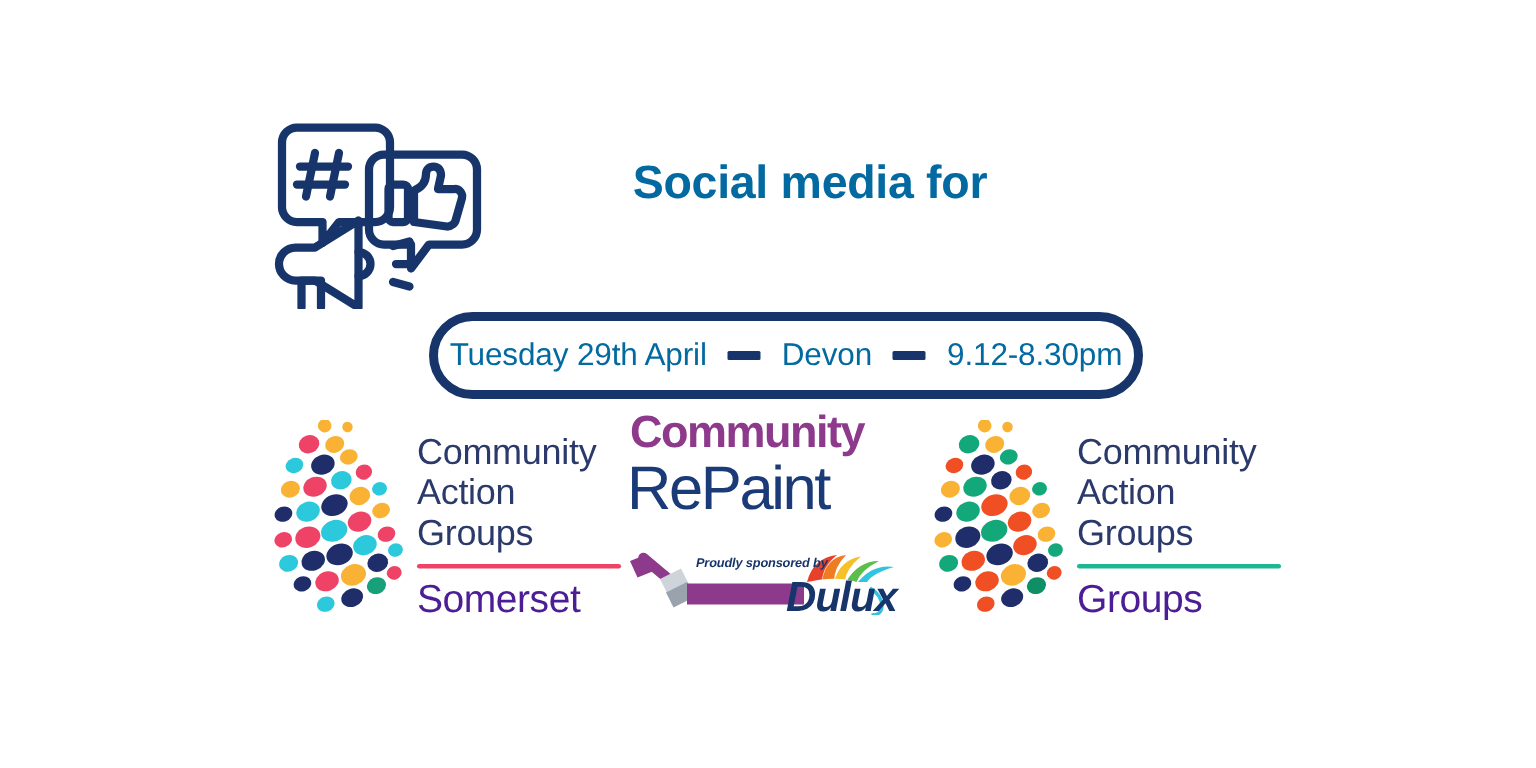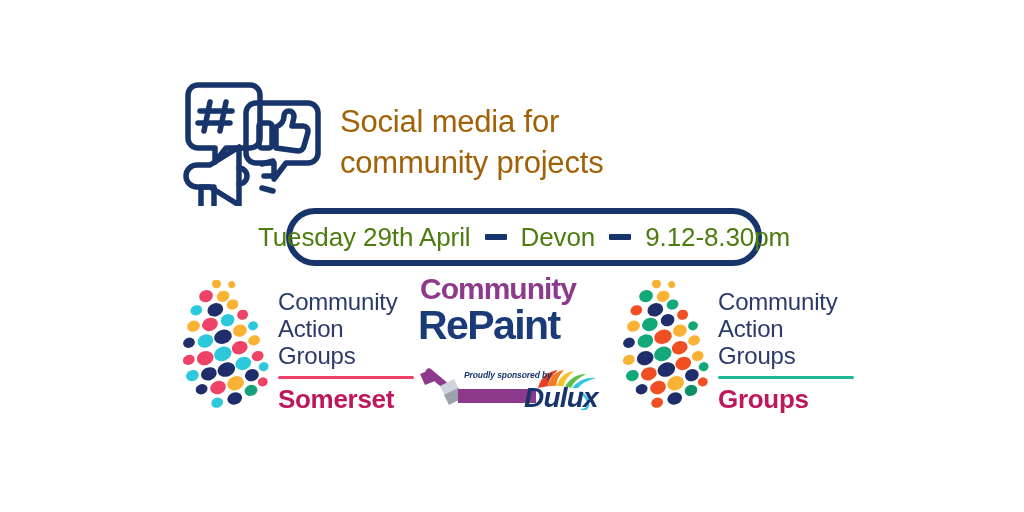--- a/index.html
+++ b/index.html
@@ -12,40 +12,41 @@
   }
   .canvas{position:relative;width:1024px;height:512px;background:#fff;}
 
   
   .icon-art{position:absolute;left:176px;top:78px;width:150px;height:128px;}
   .icon-art svg{display:block;width:150px;height:128px;}
 
   
   .title{
     position:absolute;left:340px;top:102px;width:400px;
-    color:#a16207;
-    font-weight:normal;
+    text-align:center;
+    color:#0369a1;
+    font-weight:bold;
     font-size:31px;
     line-height:1.32;
     letter-spacing:-0.2px;
   }
   .title .line{display:block;white-space:nowrap;}
 
   
   .pill{
     position:absolute;left:286px;top:208px;
     width:476px;height:58px;
     box-sizing:border-box;
     border:6px solid #17356B;
     border-radius:34px;
     background:#fff;
     display:flex;align-items:center;justify-content:center;
     gap:14px;
   }
-  .pill-text{color:#4d7c0f;font-size:26px;white-space:nowrap;letter-spacing:-0.1px;}
+  .pill-text{color:#0369a1;font-size:21px;white-space:nowrap;letter-spacing:-0.1px;}
   .pill-dash{width:22px;height:6px;background:#17356B;border-radius:1px;flex:0 0 auto;}
 
   
   .logo-row{position:absolute;left:0;top:276px;width:1024px;height:140px;}
 
   .cag{position:absolute;top:0;height:140px;display:flex;align-items:flex-start;}
   .cag.somerset{left:172px;}
   .cag.devon{left:612px;}
 
   .blob-cluster{width:98px;height:132px;flex:0 0 auto;margin-top:4px;}
@@ -56,31 +57,31 @@
     color:#2B3A6B;
     font-size:24px;
     line-height:1.13;
     letter-spacing:-0.2px;
     white-space:nowrap;
   }
   .cag-rule{height:3px;width:136px;margin:7px 0 5px 0;border-radius:2px;}
   .cag-rule.pink{background:#EE4266;}
   .cag-rule.teal{background:#1FB793;}
   .cag-place{
-    color:#be185d;font-weight:bold;font-size:26px;letter-spacing:-0.3px;white-space:nowrap;
+    color:#4c1d95;font-weight:normal;font-size:26px;letter-spacing:-0.3px;white-space:nowrap;
   }
 
   
   .crp{position:absolute;left:418px;top:-2px;width:192px;height:142px;}
   .crp-community{
     color:#8E3A8C;font-weight:bold;font-size:30px;letter-spacing:-1px;
     line-height:1;margin:0 0 1px 2px;white-space:nowrap;
   }
   .crp-repaint{
-    color:#1A3A78;font-weight:bold;font-size:41px;letter-spacing:-1.6px;
+    color:#1A3A78;font-weight:normal;font-size:41px;letter-spacing:-1.6px;
     line-height:1;margin:0 0 0 0;white-space:nowrap;
   }
   .crp-sponsor{position:relative;margin-top:20px;width:192px;height:44px;}
   .crp-sponsor svg{display:block;width:192px;height:44px;}
   .sponsor-label{
     position:absolute;left:46px;top:4px;
     color:#17356B;font-size:8.5px;font-weight:bold;font-style:italic;
     letter-spacing:-0.1px;white-space:nowrap;
   }
   .dulux-word{
@@ -117,21 +118,20 @@
         <path d="M25 127 v-18 h13 v18"></path>
         <path d="M86 86 L97 83"></path>
         <path d="M88 98 L100 98"></path>
         <path d="M86 110 L97 113"></path>
       </g>
     </svg>
   </div>
 
   <div class="title">
     <span class="line">Social media for</span>
-    <span class="line">community projects</span>
   </div>
 
   <div class="pill">
     <span class="pill-text">Tuesday 29th April</span>
     <span class="pill-dash"></span>
     <span class="pill-text">Devon</span>
     <span class="pill-dash"></span>
     <span class="pill-text">9.12-8.30pm</span>
   </div>
 

